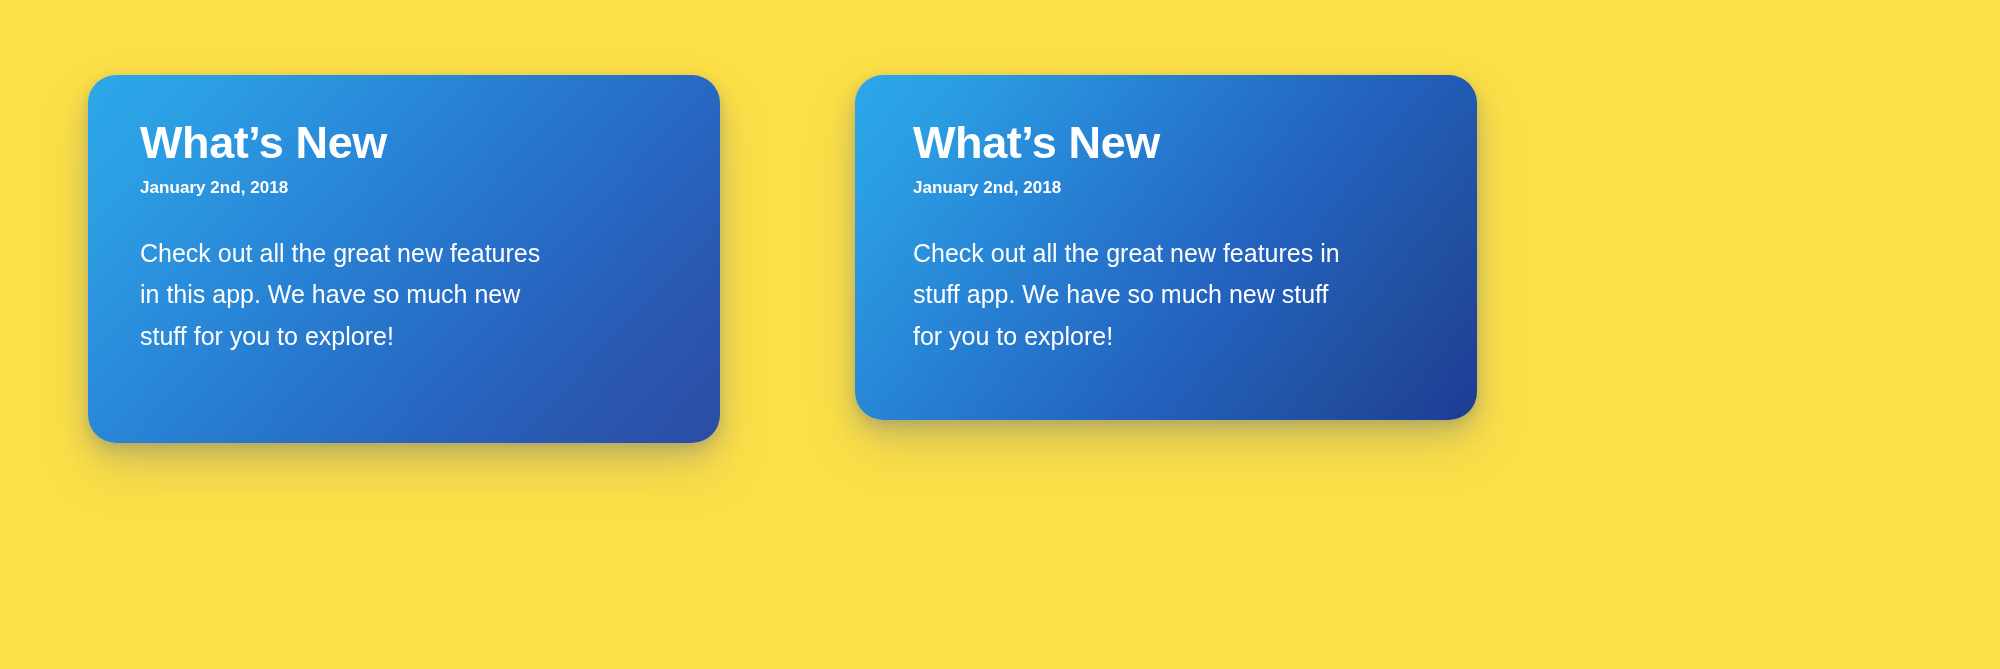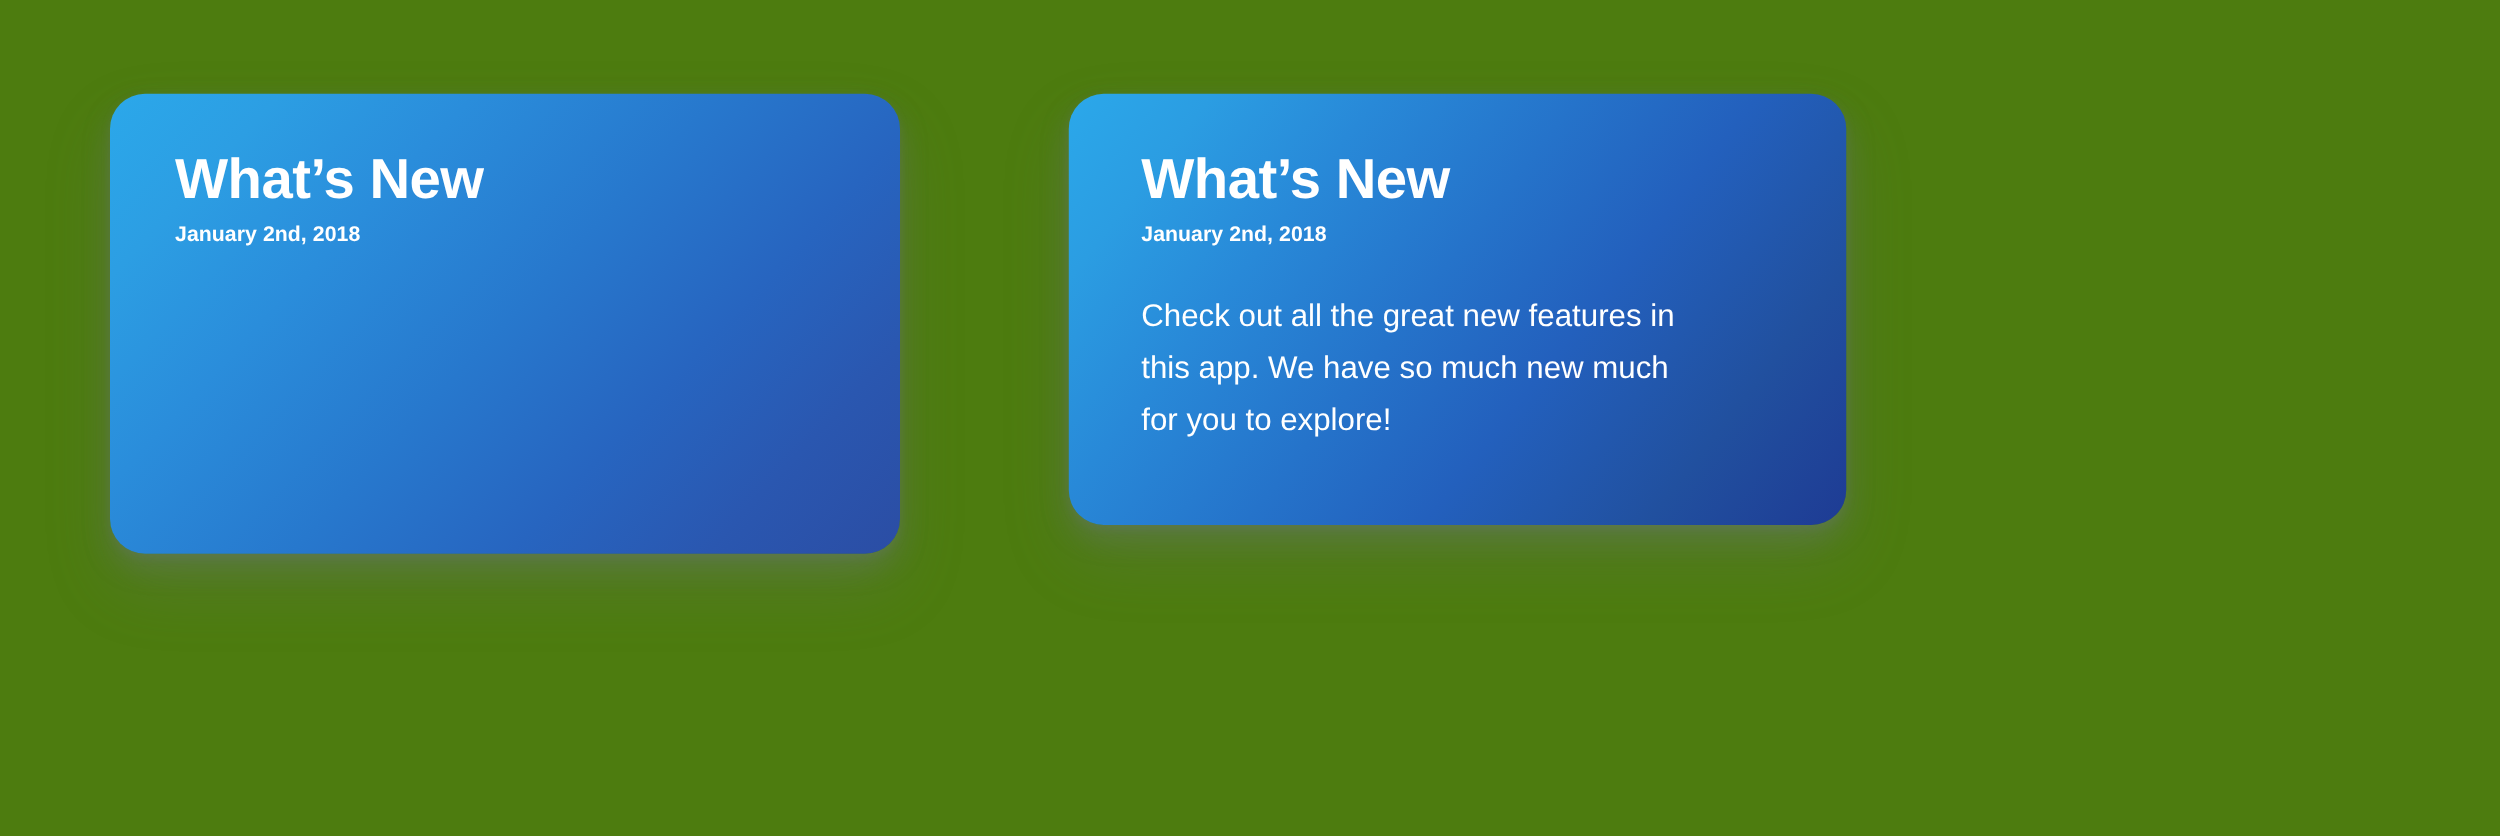--- a/index.html
+++ b/index.html
@@ -13,21 +13,21 @@
     background: #ffffff;
     font-family: "Liberation Sans", sans-serif;
     overflow: hidden;
     position: relative;
   }
 
   #stage {
     position: relative;
     width: 2000px;
     height: 669px;
-    background: #4d7c0f;
+    background: #fde047;
   }
 
   
   .card {
     position: absolute;
     box-sizing: border-box;
     border-radius: 28px;
     color: #ffffff;
     overflow: hidden;
     -webkit-font-smoothing: antialiased;
@@ -119,26 +119,29 @@
 <body>
 
 <div id="stage">
 
   <div class="card card--left">
 
     <h1 class="card-title">What’s New</h1>
 
     <div class="card-date">January 2nd, 2018</div>
 
+    <p class="card-body">Check out all the great new features
+in this app. We have so much new
+stuff for you to explore!</p>
   </div>
 
   <div class="card card--right">
 
     <h1 class="card-title">What’s New</h1>
 
     <div class="card-date">January 2nd, 2018</div>
 
     <p class="card-body">Check out all the great new features in
-this app. We have so much new much
+stuff app. We have so much new stuff
 for you to explore!</p>
   </div>
 
 </div>
 
 </body></html>

